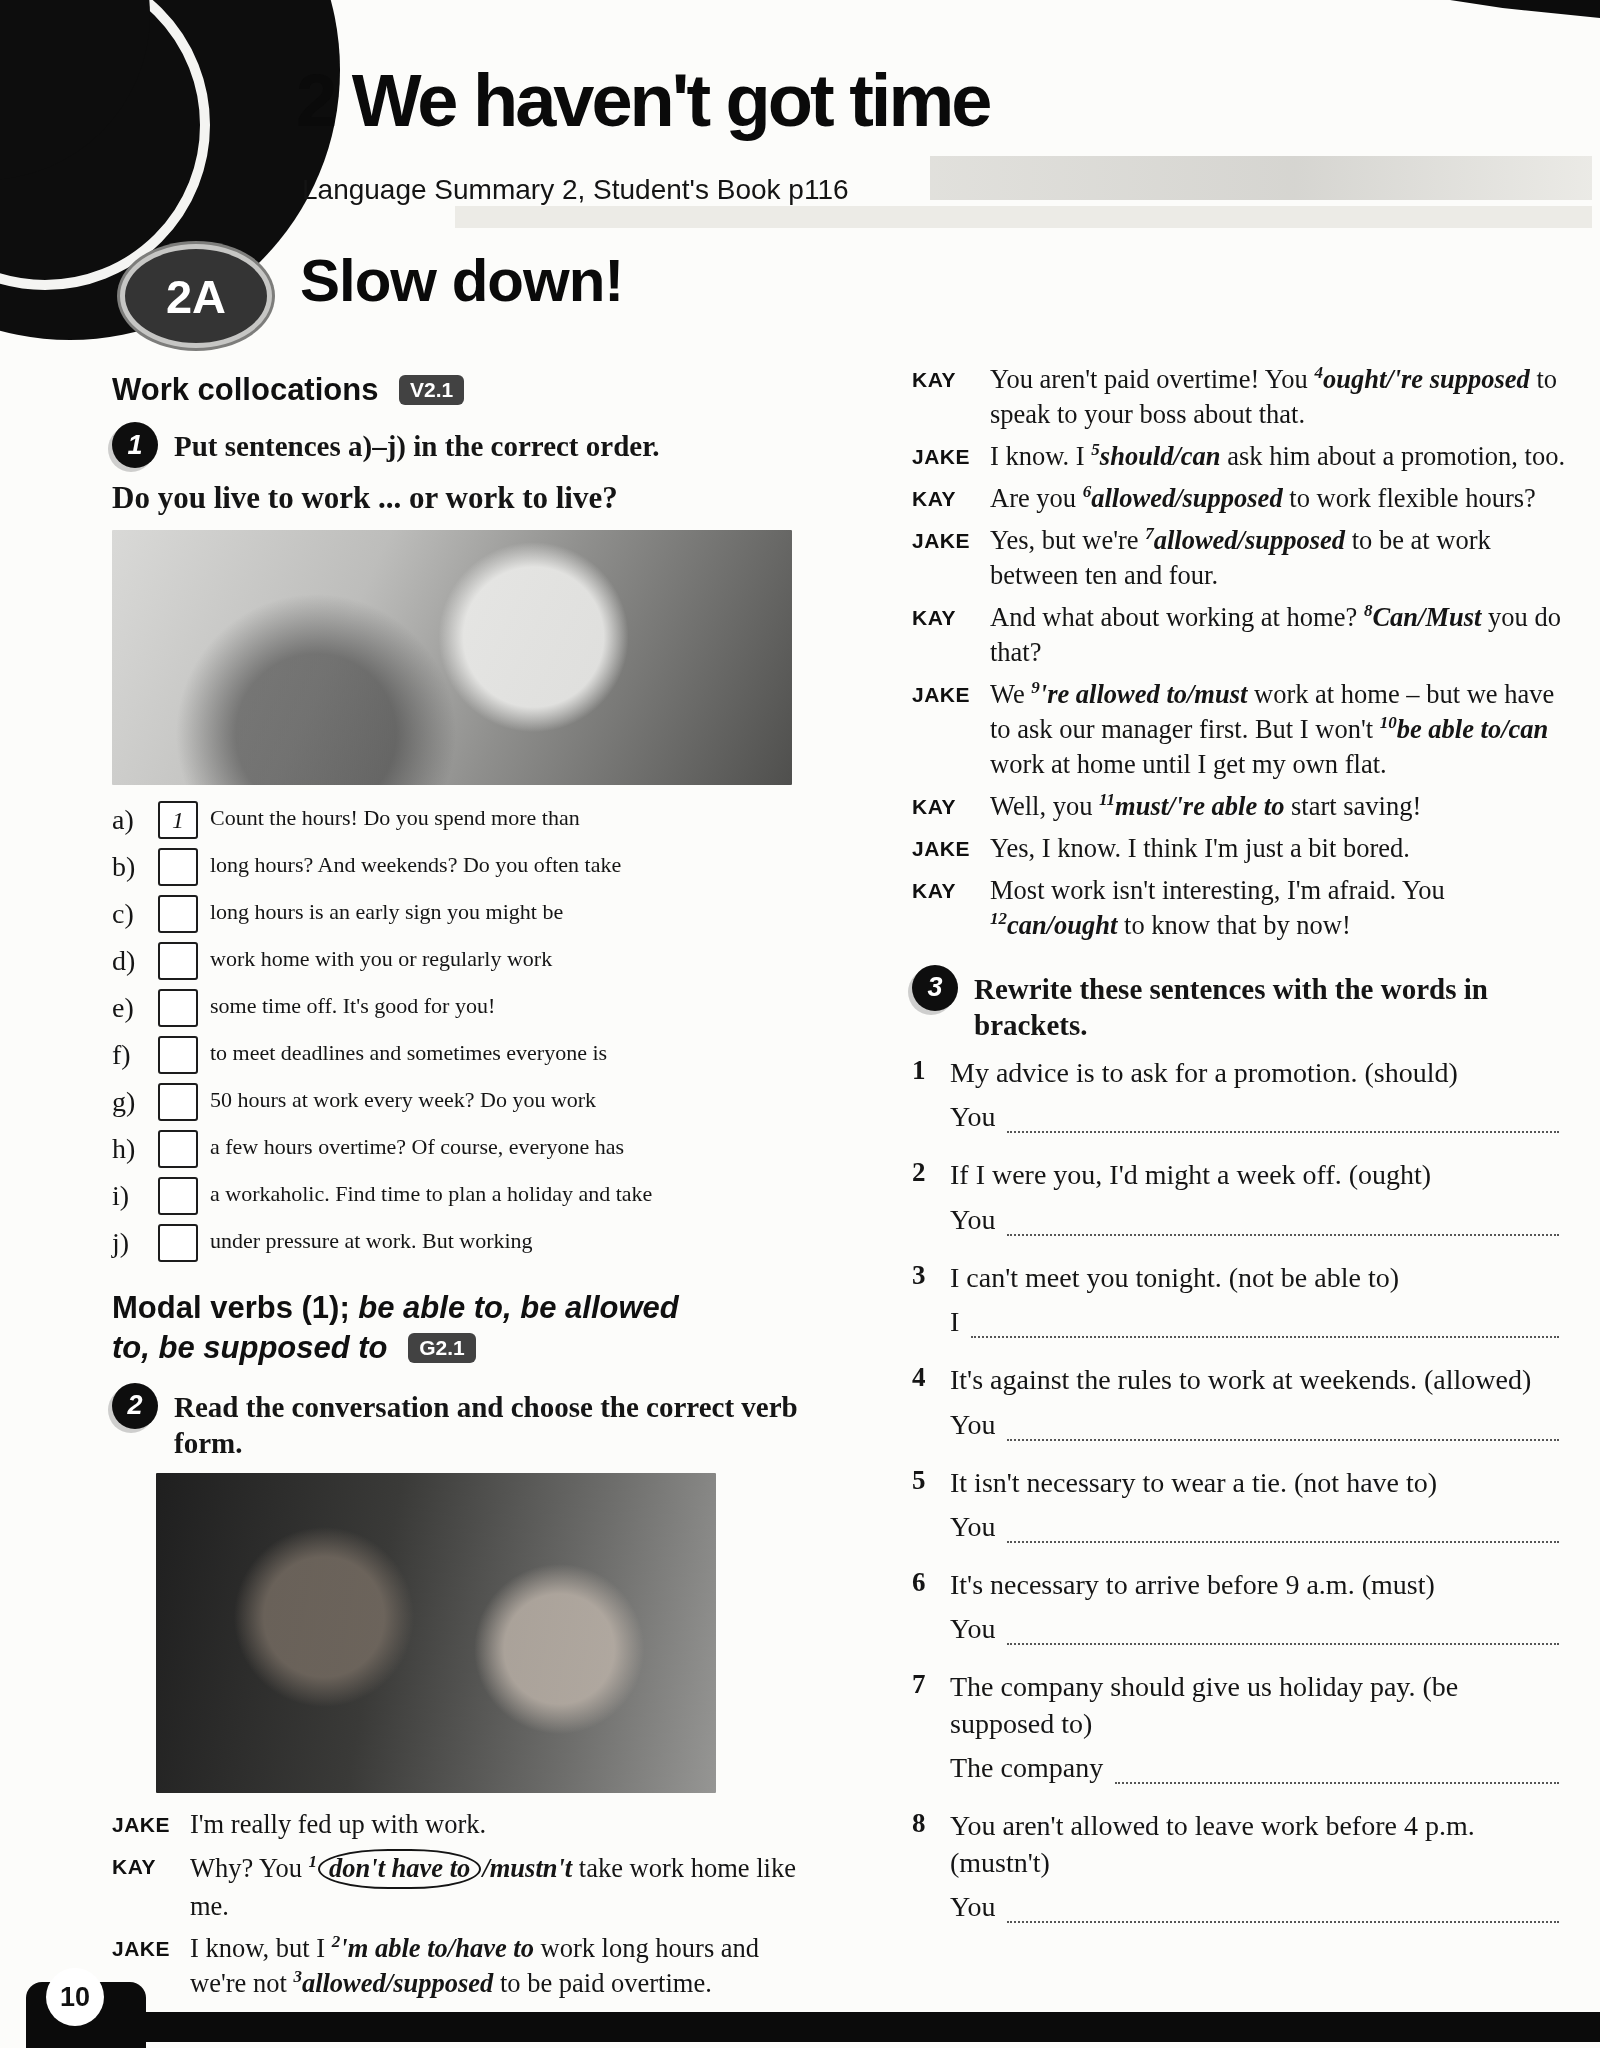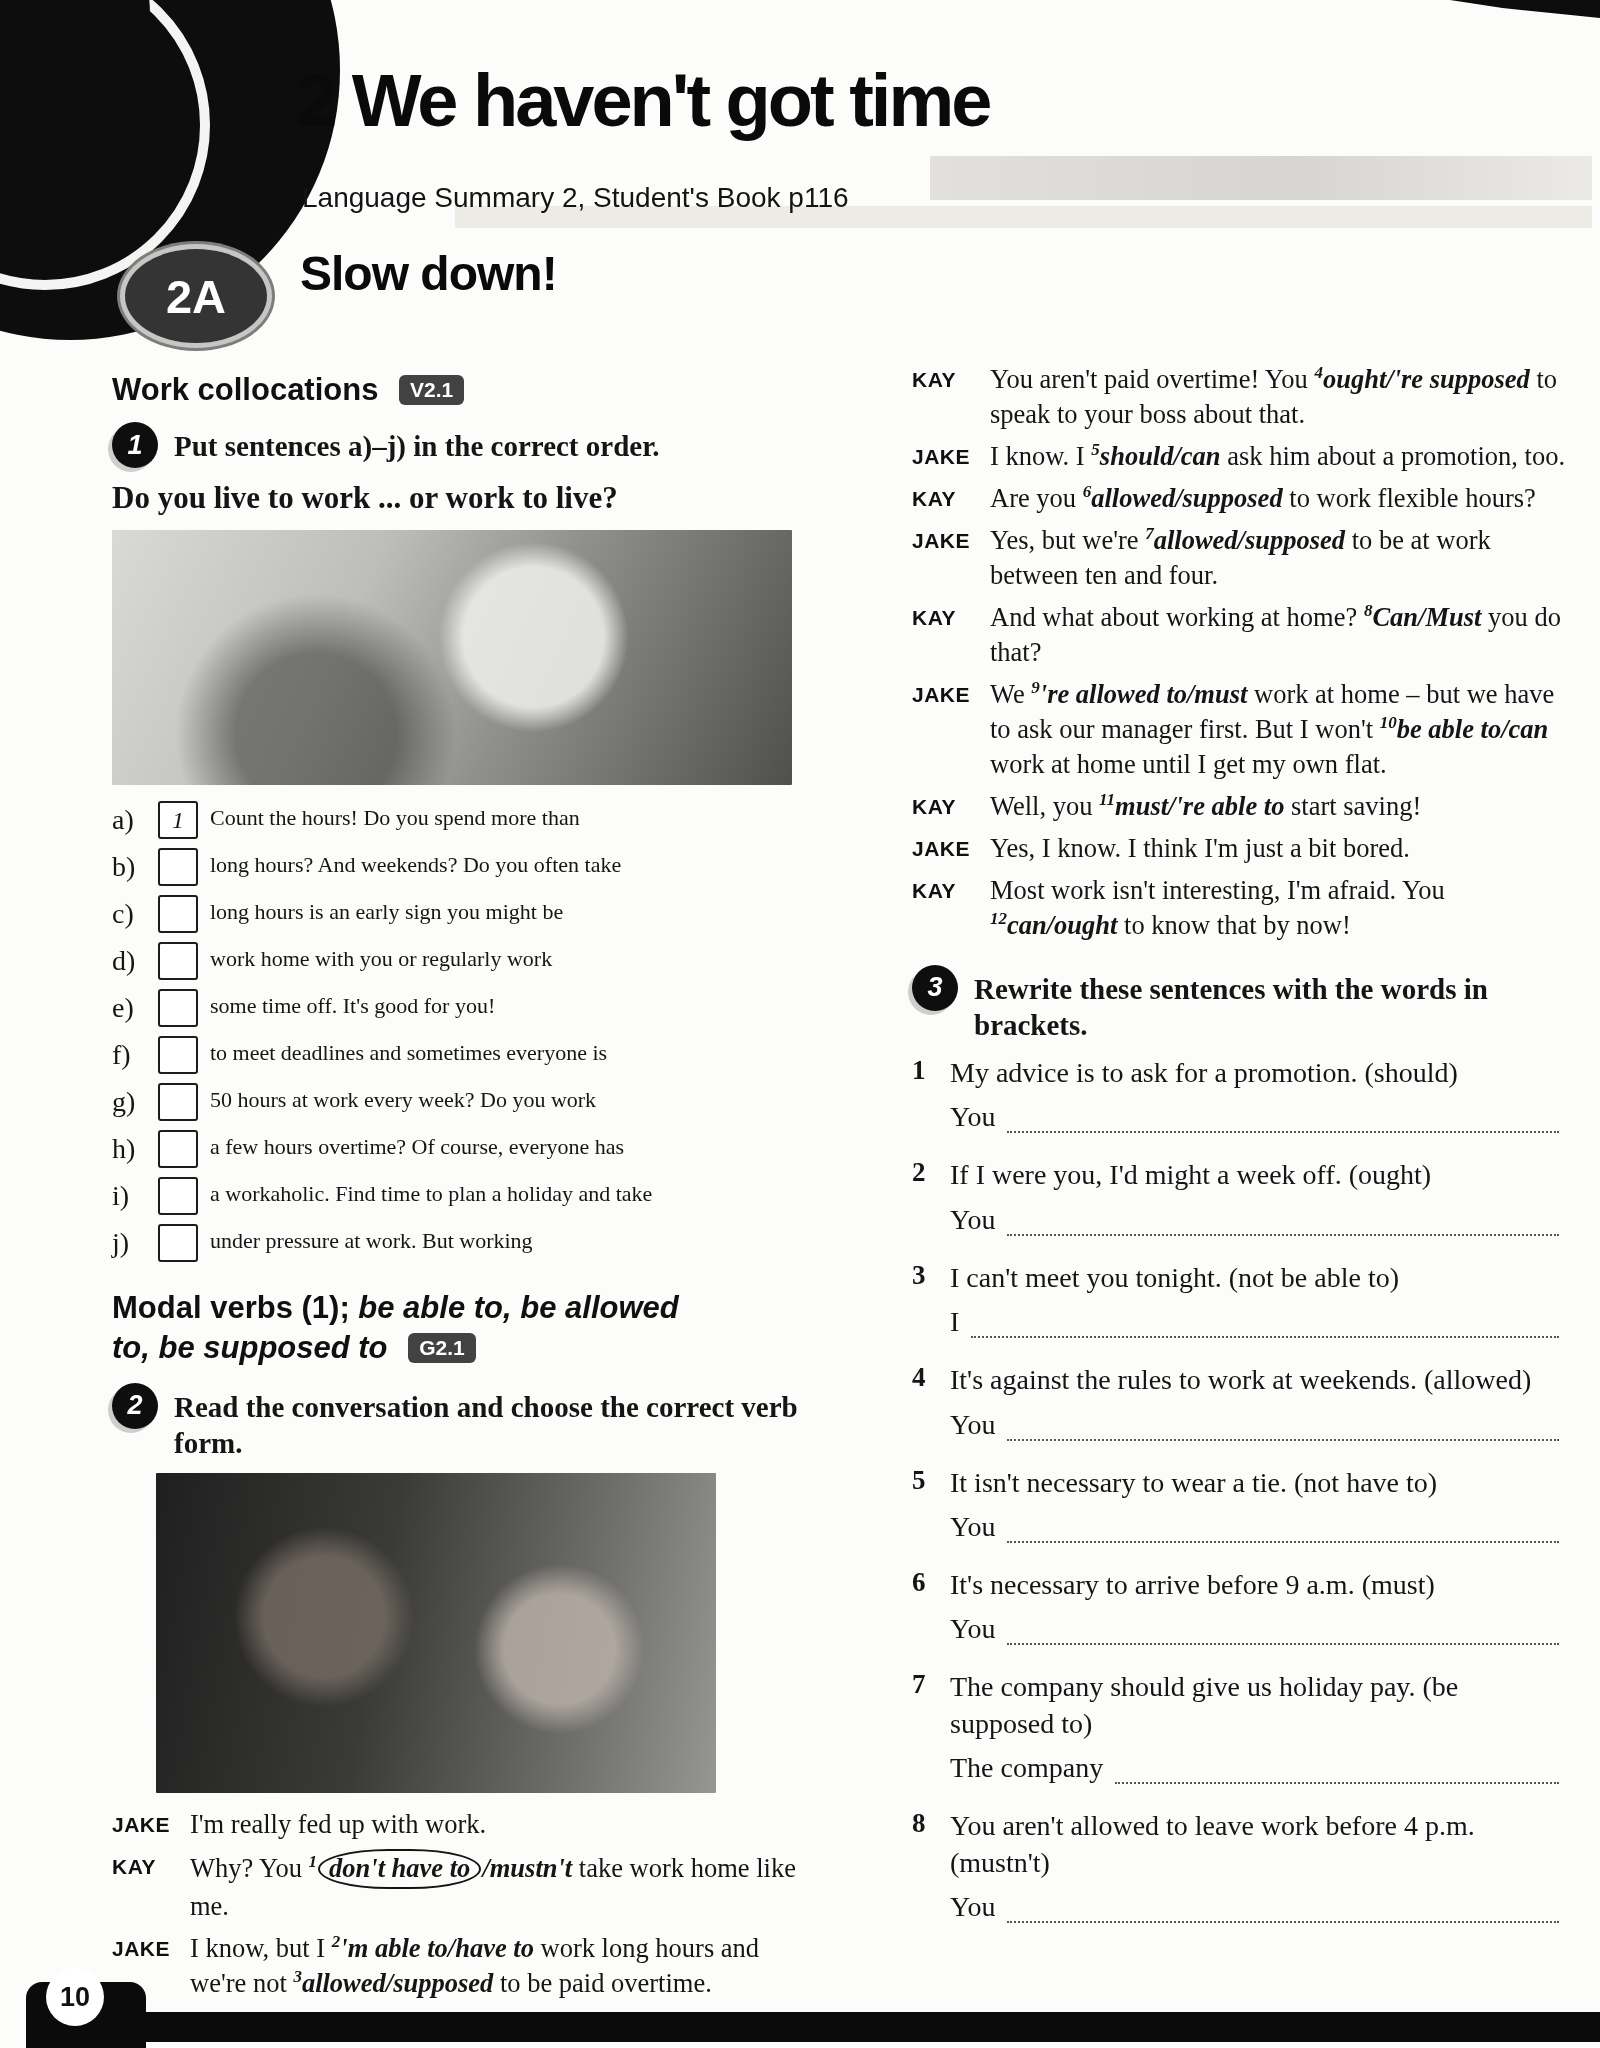--- a/index.html
+++ b/index.html
@@ -16,27 +16,27 @@
   .scan-band{position:absolute;}
   .b1{left:930px;top:156px;width:662px;height:44px;background:linear-gradient(90deg,#d8d7d2,#c9c8c3 55%,#e5e4df);opacity:.75;}
   .b2{left:455px;top:206px;width:1137px;height:22px;background:#dedcd6;opacity:.55;}
   .bottom-bar{position:absolute;left:118px;right:0;bottom:6px;height:30px;background:#0b0b0b;}
   .page-tab{position:absolute;left:26px;bottom:0;width:120px;height:66px;background:#0b0b0b;border-radius:16px 16px 0 0;}
   .page-circle{position:absolute;left:46px;bottom:22px;width:58px;height:58px;background:#fff;border-radius:50%;
     display:flex;align-items:center;justify-content:center;font:700 27px "Liberation Sans",sans-serif;color:#111;}
   
   .title{position:absolute;left:296px;top:58px;margin:0;font-family:"Liberation Sans",sans-serif;
     font-size:74px;font-weight:700;letter-spacing:-3px;color:#0a0a0a;}
-  .subtitle{position:absolute;left:302px;top:182px;font-family:"Liberation Sans",sans-serif;font-size:28px;color:#141414;}
+  .subtitle{position:absolute;left:302px;top:174px;font-family:"Liberation Sans",sans-serif;font-size:28px;color:#141414;}
   .section-badge{position:absolute;left:120px;top:244px;width:142px;height:94px;border-radius:50%;
     background:#343434;border:5px solid #c6c6c4;box-shadow:0 0 0 3px #7d7d7b;
     display:flex;align-items:center;justify-content:center;
     font-family:"Liberation Sans",sans-serif;font-size:47px;font-weight:700;color:#fff;}
   .section-title{position:absolute;left:300px;top:246px;margin:0;font-family:"Liberation Sans",sans-serif;
-    font-size:48px;font-weight:700;letter-spacing:-1px;color:#0a0a0a;}
+    font-size:60px;font-weight:700;letter-spacing:-1px;color:#0a0a0a;}
   
   .col-left{position:absolute;left:112px;top:372px;width:700px;}
   .col-right{position:absolute;left:912px;top:362px;width:655px;}
   
   .subhead{font-family:"Liberation Sans",sans-serif;font-size:31px;font-weight:700;color:#101010;margin-bottom:14px;}
   .modal-head{margin-top:26px;width:600px;line-height:1.3;}
   .it{font-style:italic;}
   .ref-badge{display:inline-block;background:#424242;color:#fff;font:700 21px "Liberation Sans",sans-serif;
     padding:3px 11px;border-radius:6px;margin-left:12px;vertical-align:3px;}
   

